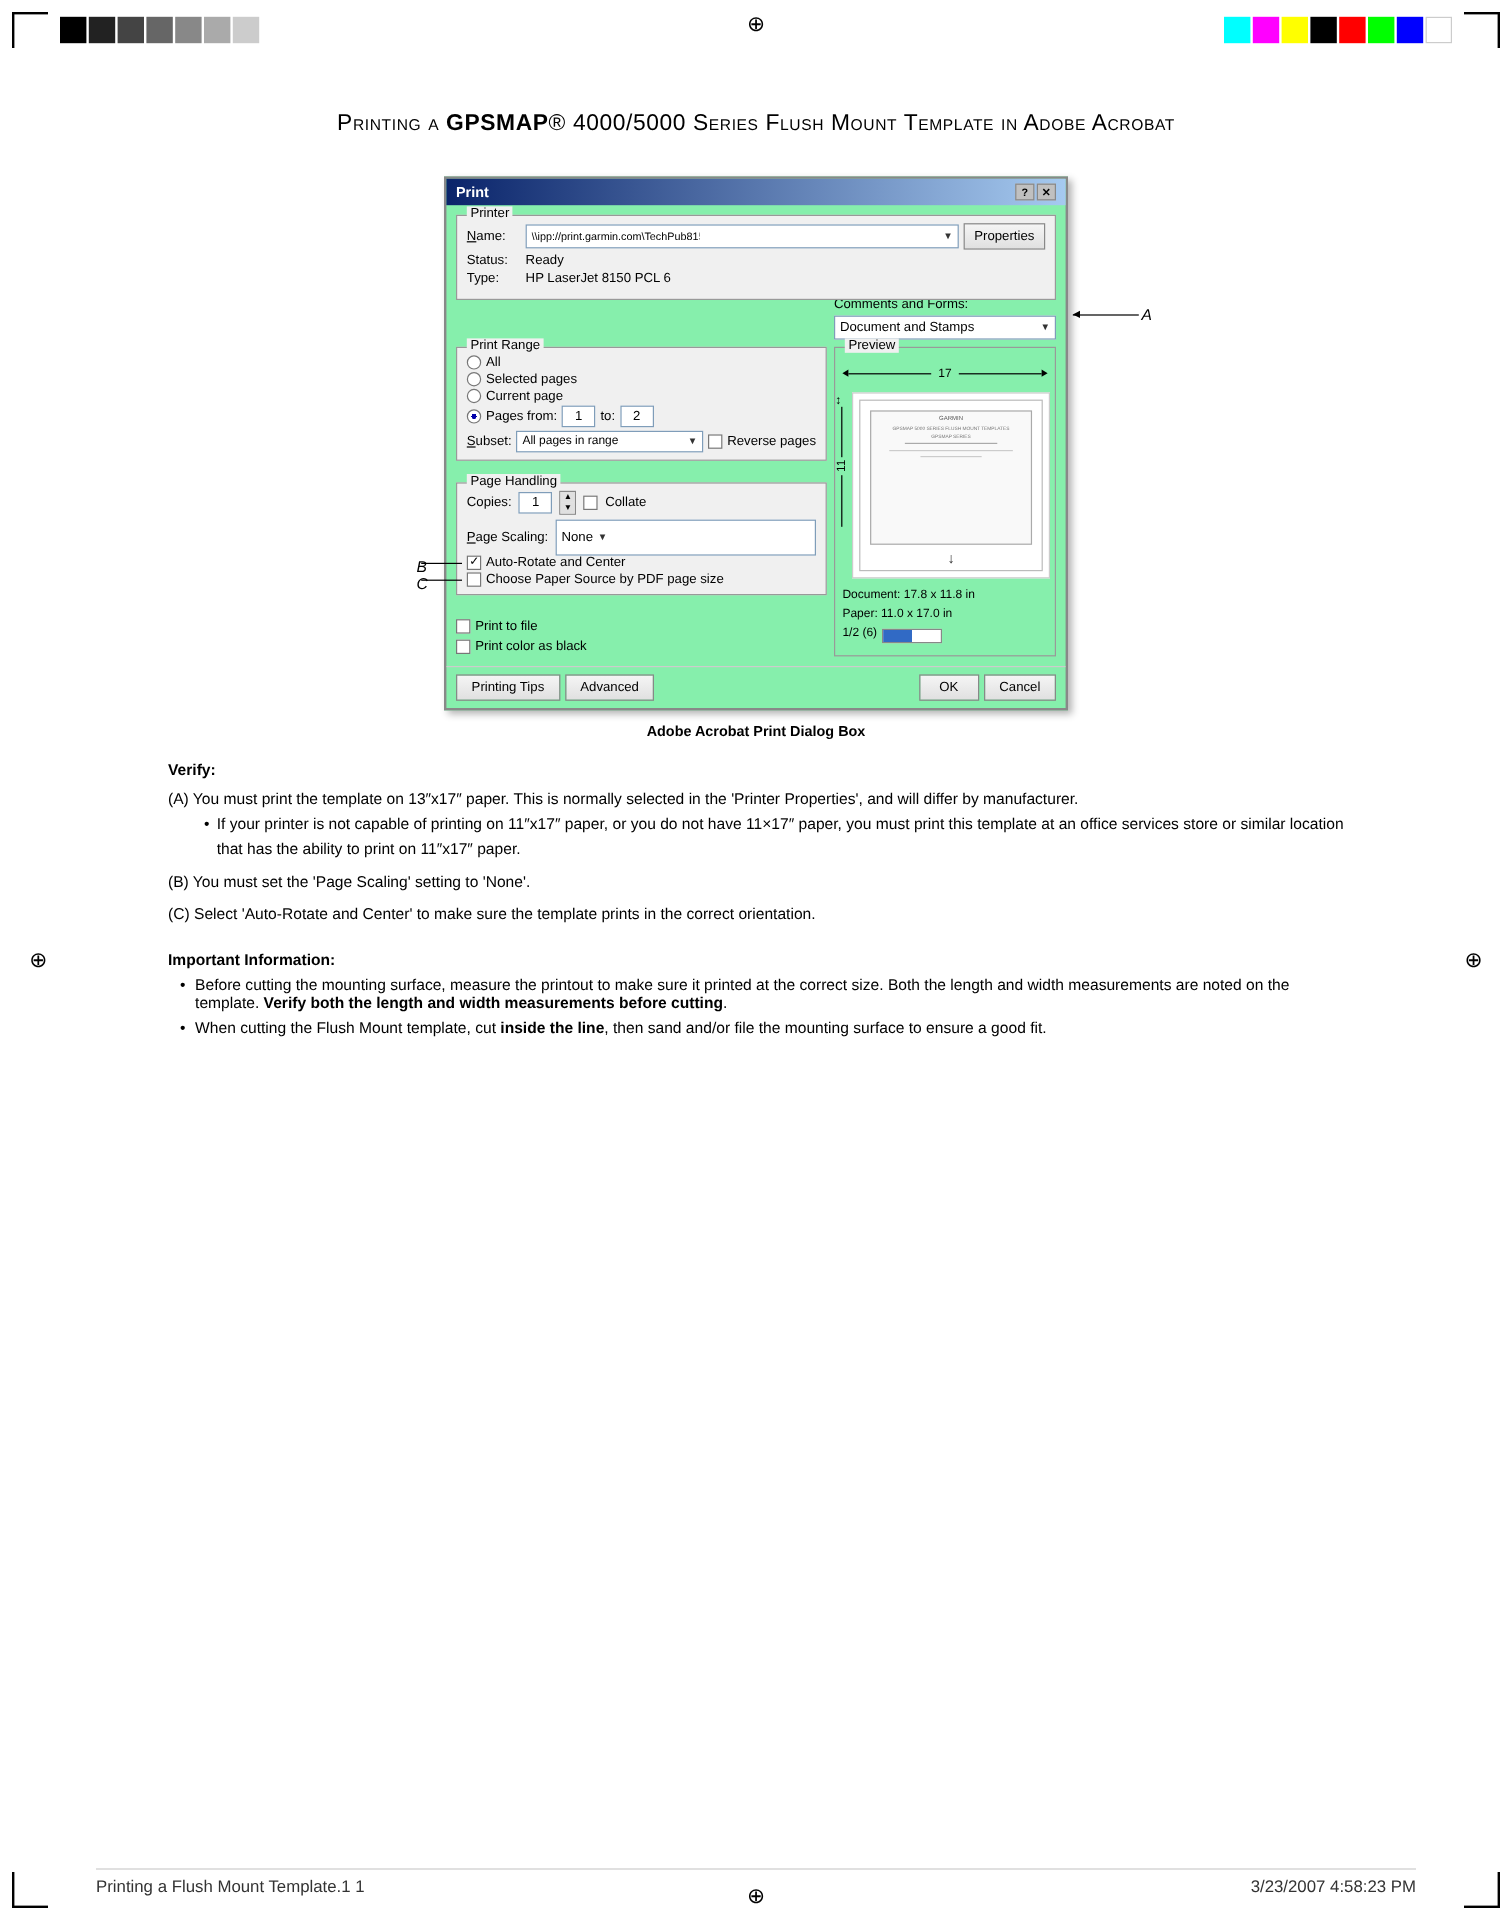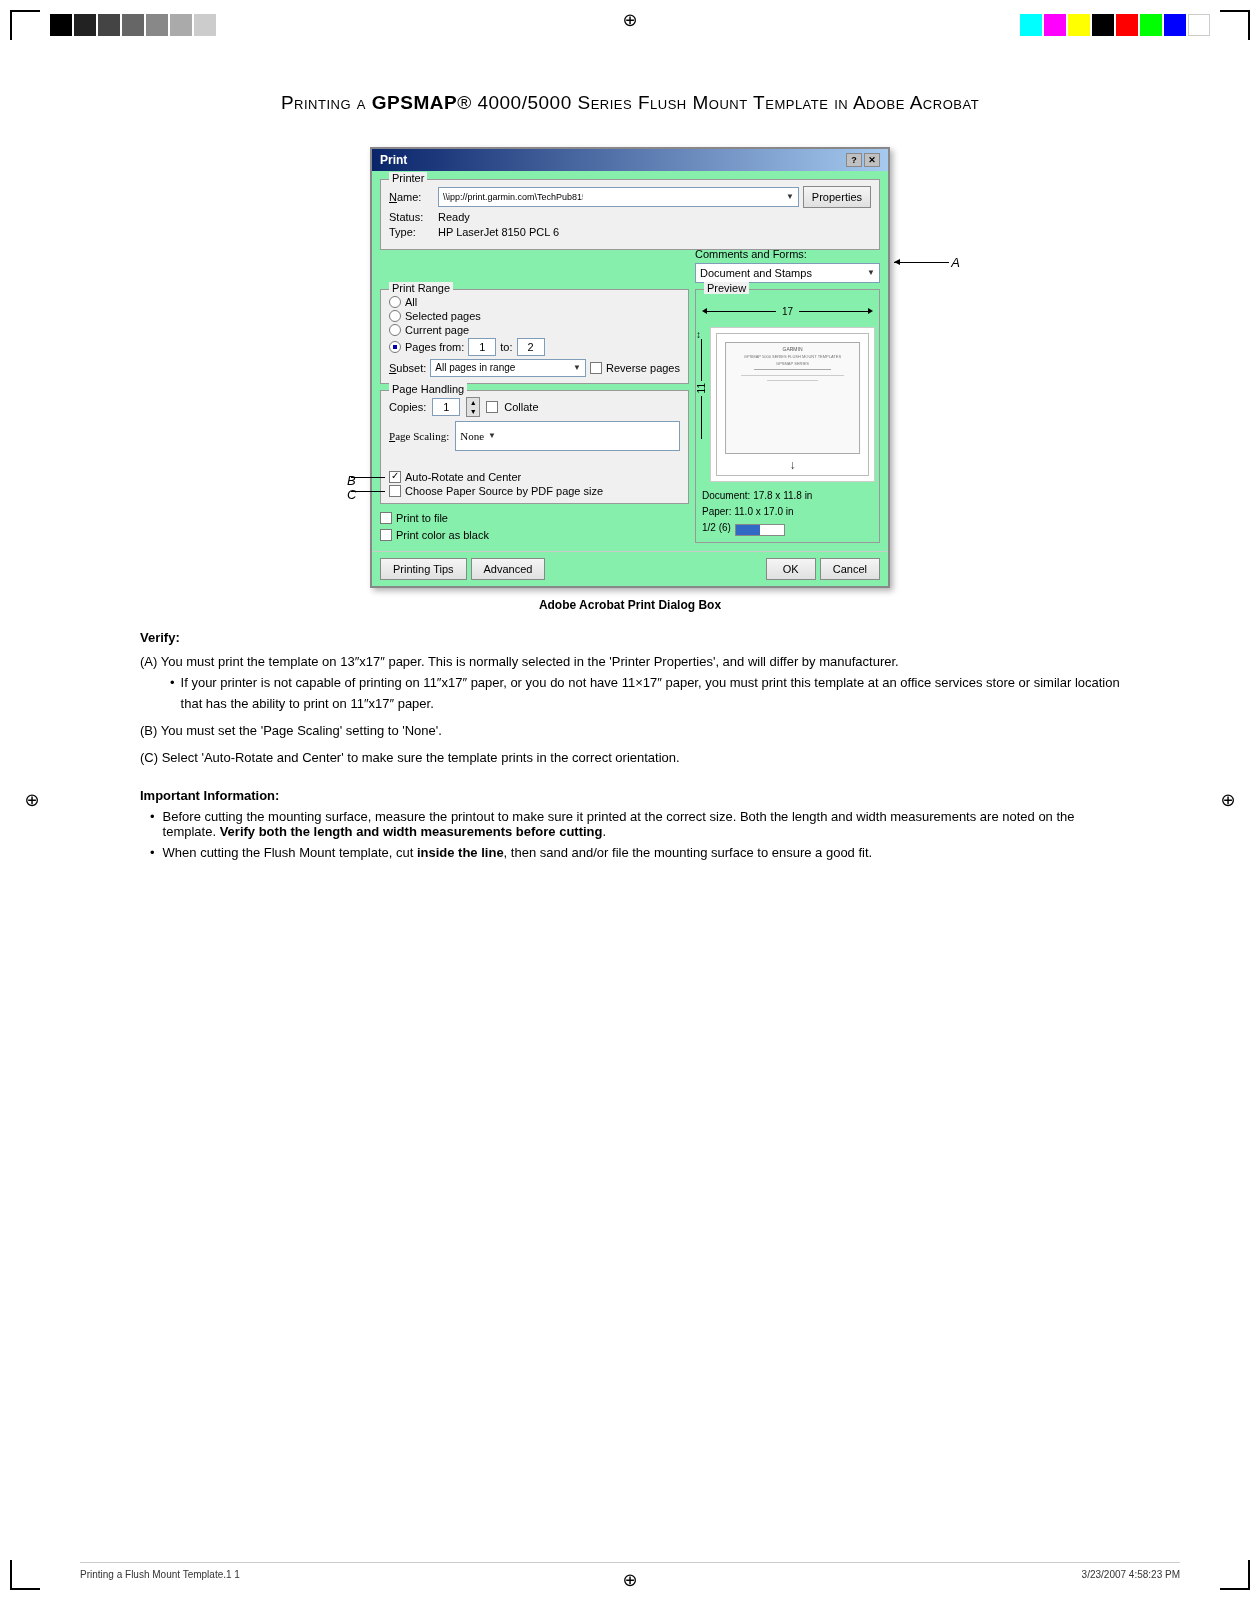--- a/index.html
+++ b/index.html
@@ -231,21 +231,21 @@
     
     .dialog-main {
       display: flex;
       gap: 6px;
     }
 
     .left-panel {
       flex: 1;
       display: flex;
       flex-direction: column;
-      gap: 6px;
+      gap: 18px;
     }
 
     
     .print-range-group {
       border: 1px solid #999;
       padding: 6px 8px 6px 8px;
       position: relative;
     }
     .radio-row {
       display: flex;
@@ -308,22 +308,21 @@
       font-size: 7px;
       display: flex;
       align-items: center;
       justify-content: center;
       cursor: pointer;
     }
     .page-scaling-row {
       display: flex;
       align-items: center;
       gap: 6px;
-      margin-bottom: 20px;
-      font-family: Liberation Serif, serif;
+      margin-bottom: 0;
     }
     .scaling-select {
       border: 1px solid #7f9db9;
       background: white;
       padding: 1px 4px;
       font-size: 11px;
       height: 30px;
       display: flex;
       align-items: center;
       gap: 4px;
@@ -506,21 +505,21 @@
     }
 
     
     .page-footer {
       position: absolute;
       bottom: 20px;
       left: 80px;
       right: 80px;
       display: flex;
       justify-content: space-between;
-      font-size: 10px;
+      font-size: 14px;
       color: #333;
       border-top: 1px solid #ccc;
       padding-top: 6px;
       margin-top: 11px;
     }
 
     
     .underline { text-decoration: underline; }
 
     

